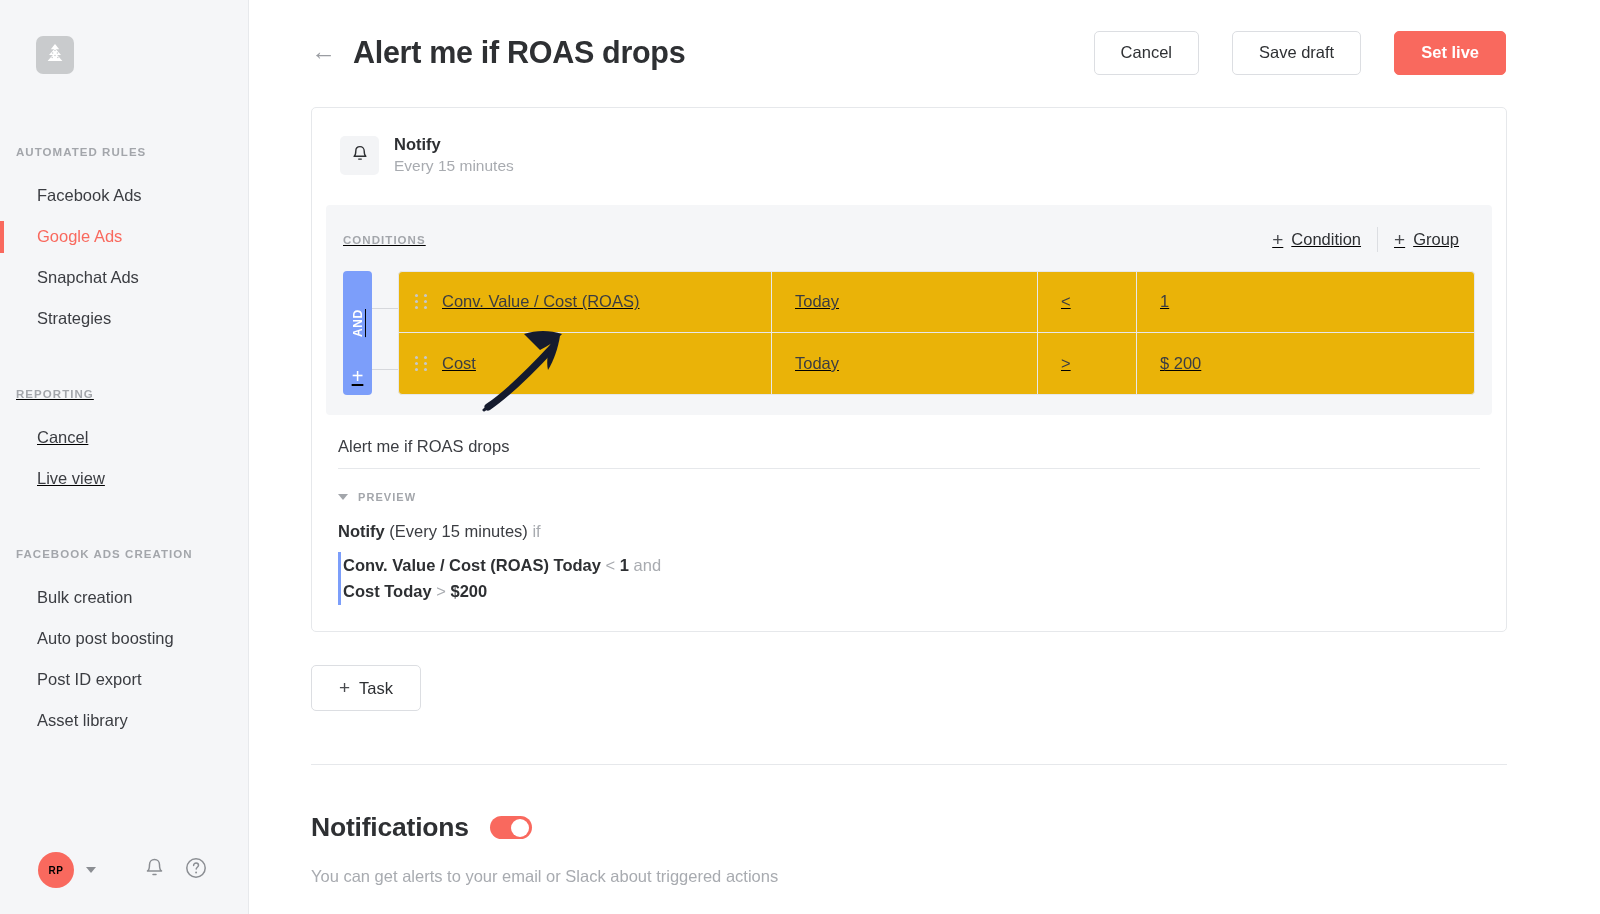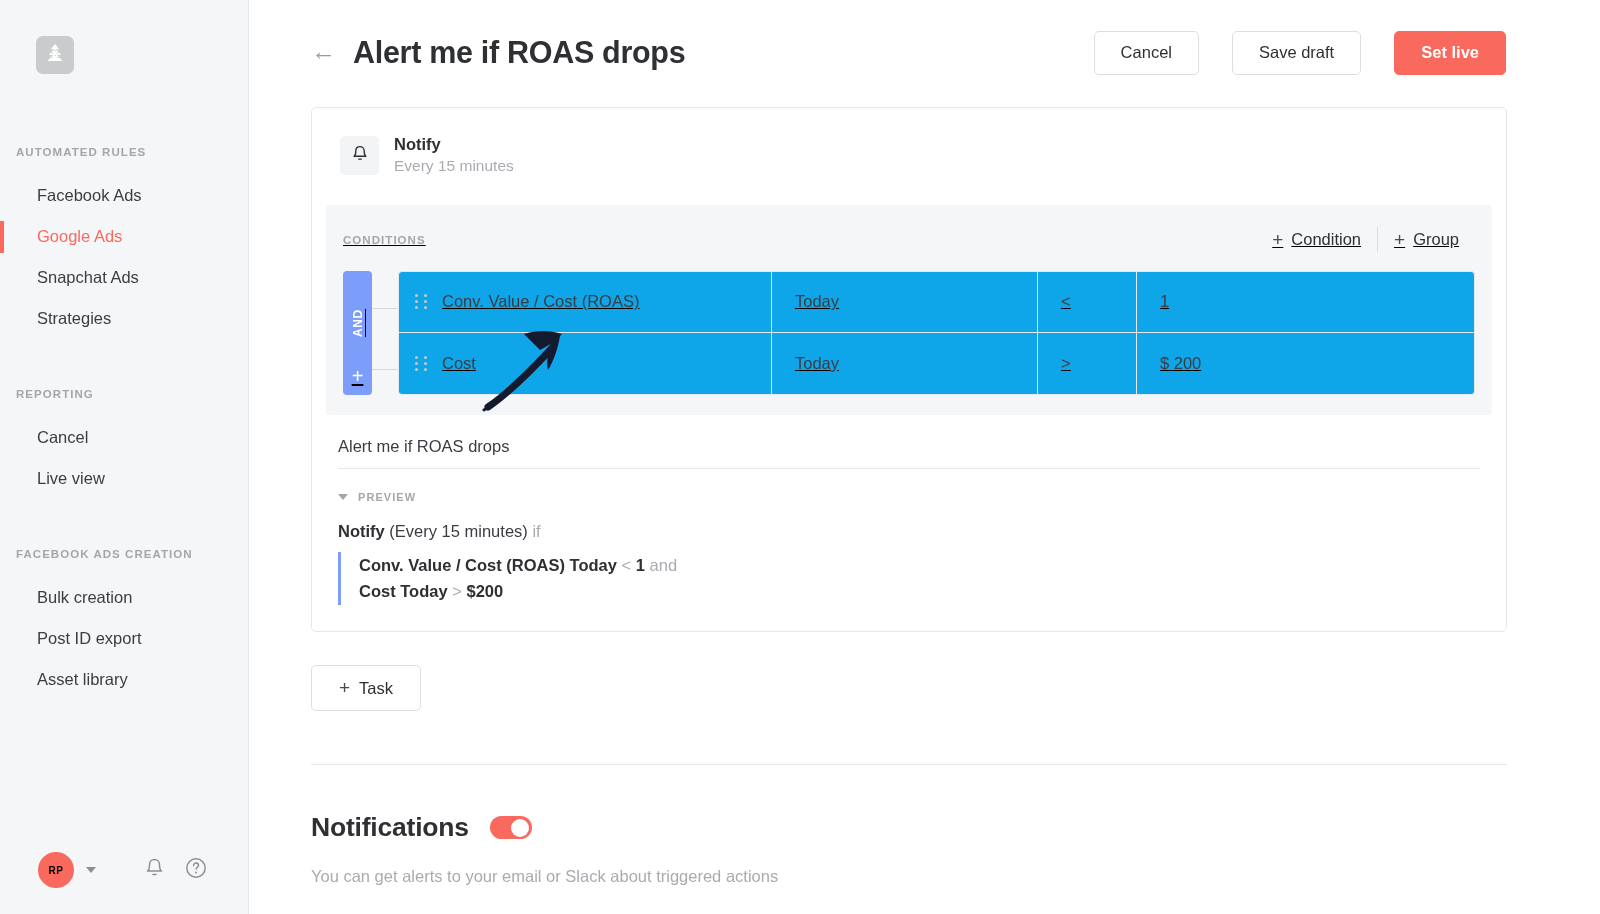--- a/index.html
+++ b/index.html
@@ -129,21 +129,21 @@
   }
   .and-plus { color: #fff; font-size: 20px; line-height: 1; font-weight: 400; }
   .connectors { position: relative; width: 26px; flex: 0 0 26px; }
   .connectors::before, .connectors::after {
     content: ""; position: absolute; left: 0; width: 26px; height: 1px; background: #d6d8dc;
   }
   .connectors::before { top: 37px; }
   .connectors::after  { top: 98px; }
 
   .cond-rows {
-    flex: 1; background: #0ea5e9; border: 1px solid #e6e8eb; border-radius: 4px;
+    flex: 1; background: #eab308; border: 1px solid #e6e8eb; border-radius: 4px;
     overflow: hidden;
   }
   .cond-row { display: flex; height: 61px; border-bottom: 1px solid #e6e8eb; }
   .cond-row:last-child { border-bottom: none; }
   .cell { display: flex; align-items: center; font-size: 16.5px; color: #3b3d42; }
   .cell-metric { flex: 0 0 373px; padding-left: 16px; border-right: 1px solid #e6e8eb; }
   .cell-range  { flex: 0 0 266px; padding-left: 23px; border-right: 1px solid #e6e8eb; }
   .cell-op     { flex: 0 0 99px;  padding-left: 23px; border-right: 1px solid #e6e8eb; }
   .cell-value  { flex: 1;         padding-left: 23px; }
   .drag-handle {
@@ -162,21 +162,21 @@
   }
   .preview-caret {
     width: 0; height: 0; border-left: 5px solid transparent;
     border-right: 5px solid transparent; border-top: 6px solid #a3a6ab;
   }
   .preview-label { font-size: 11px; letter-spacing: 1.05px; color: #a3a6ab; font-weight: 700; }
   .preview-line1 { margin: 19px 0 0 26px; font-size: 16.5px; color: #3b3d42; }
   .preview-line1 b { font-weight: 700; color: #2e3033; }
   .preview-line1 .muted { color: #a8abb0; }
   .preview-block {
-    margin: 11px 0 26px 26px; border-left: 3px solid #7c9efa; padding-left: 18px;
+    margin: 11px 0 26px 26px; border-left: 3px solid #7c9efa; padding-left: 2px;
   }
   .preview-cond { font-size: 16.5px; color: #2e3033; font-weight: 700; line-height: 1.6; }
   .preview-cond .op { color: #a8abb0; font-weight: 400; }
   .preview-cond .muted { color: #a8abb0; font-weight: 400; }
 
   .task-btn {
     position: absolute; left: 62px; top: 665px;
     height: 46px; width: 110px; border: 1px solid #dcdee2; border-radius: 5px;
     display: flex; align-items: center; justify-content: center; gap: 9px;
     font-size: 16.5px; color: #2e3033; background: #fff; cursor: pointer;
@@ -233,31 +233,32 @@
 
     <div class="nav-section" style="top:146px;">
       <div class="nav-heading">AUTOMATED RULES</div>
       <div style="height:17px;"></div>
       <div class="nav-item">Facebook Ads</div>
       <div class="nav-item active">Google Ads</div>
       <div class="nav-item">Snapchat Ads</div>
       <div class="nav-item">Strategies</div>
     </div>
 
-    <div class="nav-section" style="top:388px;">
+    <div class="nav-section" style="top:388px;text-decoration:underline;">
       <div class="nav-heading">REPORTING</div>
       <div style="height:17px;"></div>
       <div class="nav-item">Cancel</div>
       <div class="nav-item">Live view</div>
     </div>
 
     <div class="nav-section" style="top:548px;">
       <div class="nav-heading">FACEBOOK ADS CREATION</div>
       <div style="height:17px;"></div>
       <div class="nav-item">Bulk creation</div>
+      <div class="nav-item">Auto post boosting</div>
       <div class="nav-item">Post ID export</div>
       <div class="nav-item">Asset library</div>
     </div>
 
     <div class="sidebar-footer">
       <div class="avatar">RP</div>
       <div class="caret-down"></div>
       <div class="footer-icons">
         <span class="ficon">
           <svg width="21" height="23" viewBox="0 0 21 23" fill="none" stroke="#8b8e93" stroke-width="1.5" stroke-linecap="round" stroke-linejoin="round">

